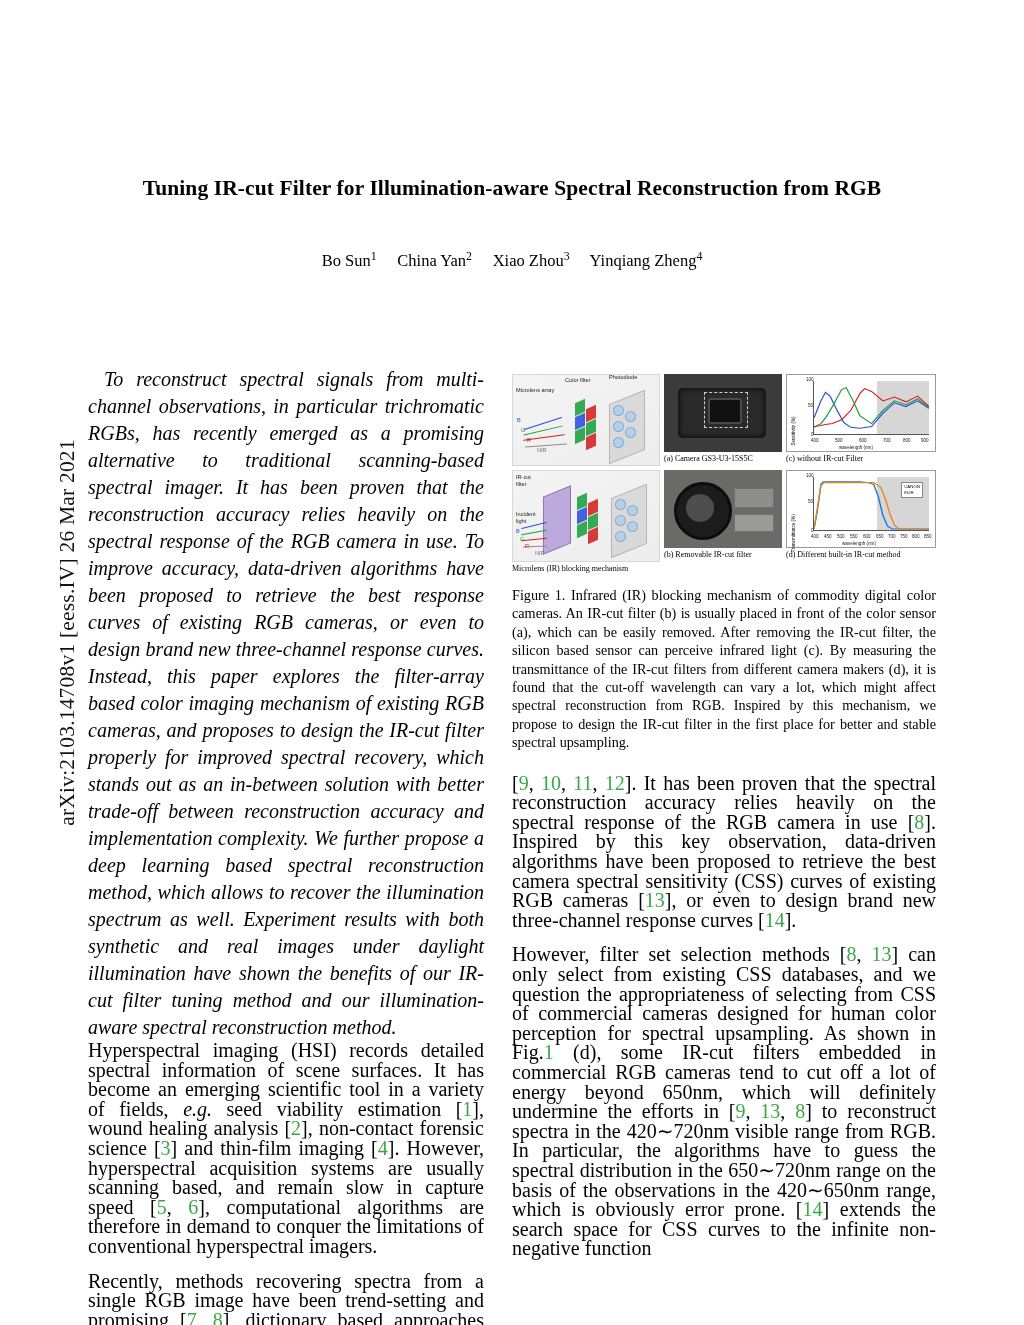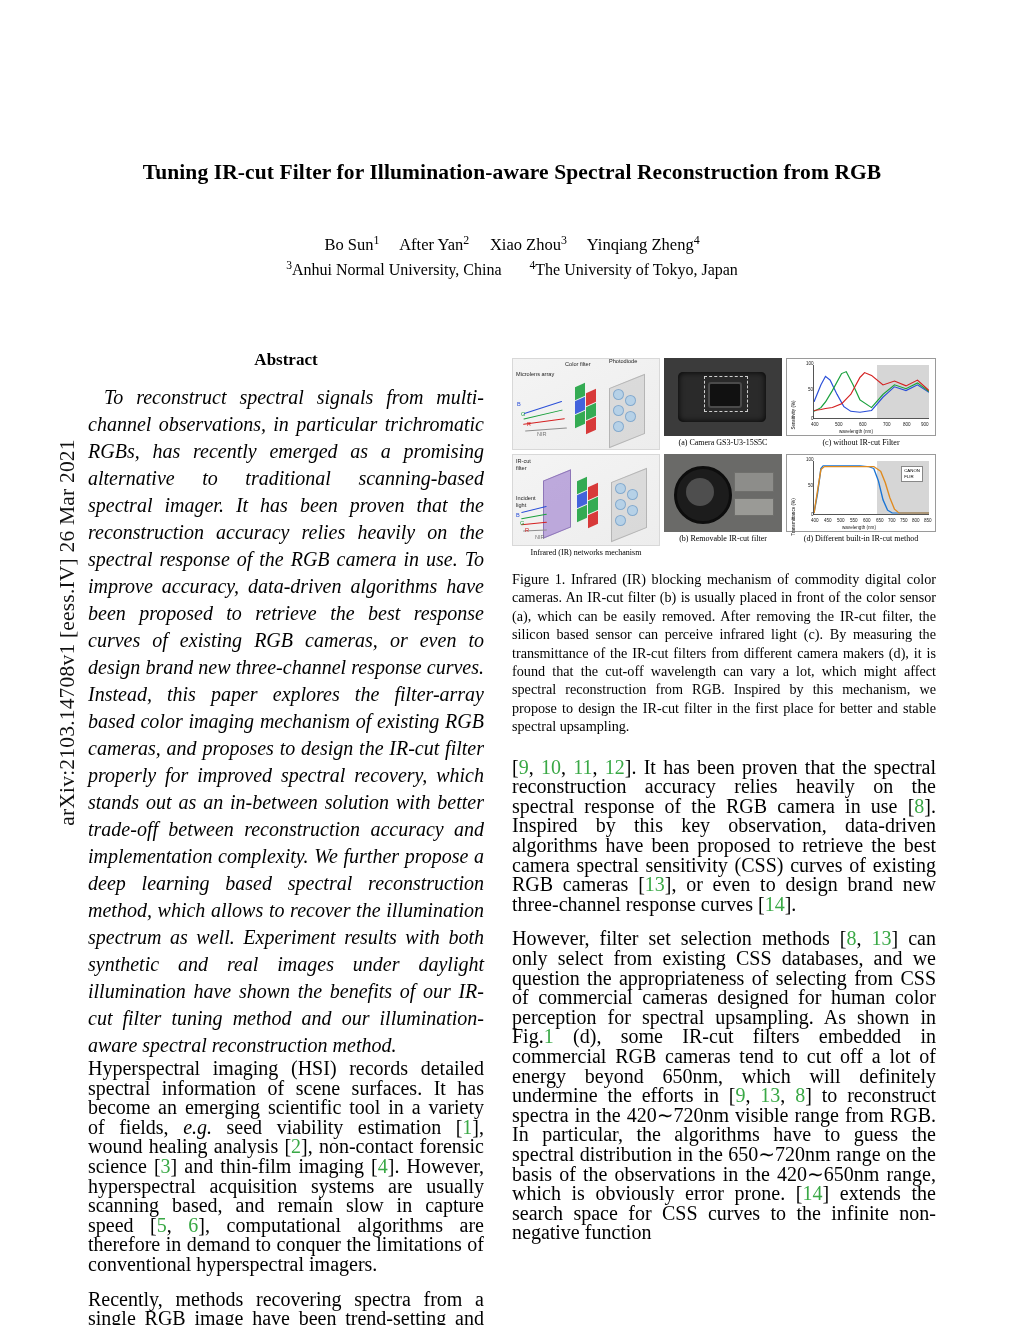--- a/index.html
+++ b/index.html
@@ -28,21 +28,21 @@
     font-size: 21.5px;
     letter-spacing: 0.2px;
     color: #111;
     text-align: center;
     white-space: nowrap;
   }
 
   .page {
     position: absolute;
     left: 88px;
-    top: 0;
+    top: 16px;
     width: 848px;
     height: 946px;
   }
 
   .title {
     position: absolute;
     left: 0;
     top: 160px;
     width: 848px;
     text-align: center;
@@ -142,21 +142,20 @@
   }
   .plot-d {
     left: 274px; top: 104px; width: 150px; height: 78px;
     background: #ffffff; border: 1px solid #9a9a9a;
   }
   .cap-sm {
     position: absolute;
     font-size: 8px;
     font-family: "Liberation Serif", serif;
     color: #000;
-    text-align: center;
   }
 
   
   .dg-label { position: absolute; font-size: 5.6px; color: #222; font-family: "Liberation Sans", sans-serif; }
   .ray { position: absolute; height: 1.2px; border-radius: 1px; }
   .cfa-cell { position: absolute; width: 10px; height: 13px; opacity: .88; }
   .lens { position: absolute; width: 9px; height: 9px; border-radius: 50%; background: rgba(170,205,235,.75); border: 1px solid rgba(120,160,200,.8); }
   .sensor-block { position: absolute; background: rgba(200,200,200,.55); border: 1px solid #b5b5b5; }
   .ir-filter-plate { position: absolute; background: rgba(168,140,210,.72); border: 1px solid #8e76b8; transform: skewY(-22deg); }
 
@@ -190,32 +189,27 @@
 
 <div class="arxiv-stamp">arXiv:2103.14708v1  [eess.IV]  26 Mar 2021</div>
 
 <div class="page">
 
   <div class="title">Tuning IR-cut Filter for Illumination-aware Spectral Reconstruction from RGB</div>
 
   <div class="authors">
     <div class="line1">
       <span>Bo Sun</span><sup>1</sup>&nbsp;&nbsp;&nbsp;&nbsp;
-      <span>After Yan</span><sup>2</sup>&nbsp;&nbsp;&nbsp;&nbsp;
+      <span>China Yan</span><sup>2</sup>&nbsp;&nbsp;&nbsp;&nbsp;
       <span>Xiao Zhou</span><sup>3</sup>&nbsp;&nbsp;&nbsp;&nbsp;
       <span>Yinqiang Zheng</span><sup>4</sup>
     </div>
-    <div class="line3">
-      <sup>3</sup><span>Anhui Normal University, China</span>&nbsp;&nbsp;&nbsp;&nbsp;&nbsp;&nbsp;
-      <sup>4</sup><span>The University of Tokyo, Japan</span>
-    </div>
   </div>
 
   <div class="col-left">
-    <div class="section-head">Abstract</div>
     <div class="abstract">
       <p><span class="indent"></span><span>To reconstruct spectral signals from multi-channel observations, in particular trichromatic RGBs, has recently emerged as a promising alternative to traditional scanning-based spectral imager. It has been proven that the reconstruction accuracy relies heavily on the spectral response of the RGB camera in use. To improve accuracy, data-driven algorithms have been proposed to retrieve the best response curves of existing RGB cameras, or even to design brand new three-channel response curves. Instead, this paper explores the filter-array based color imaging mechanism of existing RGB cameras, and proposes to design the IR-cut filter properly for improved spectral recovery, which stands out as an in-between solution with better trade-off between reconstruction accuracy and implementation complexity. We further propose a deep learning based spectral reconstruction method, which allows to recover the illumination spectrum as well. Experiment results with both synthetic and real images under daylight illumination have shown the benefits of our IR-cut filter tuning method and our illumination-aware spectral reconstruction method.</span></p>
     </div>
 
 
     <p class="body-p">
       Hyperspectral imaging (HSI) records detailed spectral information of scene surfaces. It has become an emerging scientific tool in a variety of fields, <i>e.g.</i> seed viability estimation [<span class="ref">1</span>], wound healing analysis [<span class="ref">2</span>], non-contact forensic science [<span class="ref">3</span>] and thin-film imaging [<span class="ref">4</span>]. However, hyperspectral acquisition systems are usually scanning based, and remain slow in capture speed [<span class="ref">5</span>, <span class="ref">6</span>], computational algorithms are therefore in demand to conquer the limitations of conventional hyperspectral imagers.
     </p>
 
     <p class="body-p">
@@ -281,21 +275,21 @@
         <div class="cfa-cell" style="left:75px; top:58px; background:#d42020; transform:skewY(-24deg);"></div>
 
         <div class="sensor-block" style="left:98px; top:20px; width:34px; height:58px; transform:skewY(-22deg);"></div>
         <div class="lens" style="left:102px; top:28px;"></div>
         <div class="lens" style="left:114px; top:34px;"></div>
         <div class="lens" style="left:102px; top:44px;"></div>
         <div class="lens" style="left:114px; top:50px;"></div>
         <div class="lens" style="left:102px; top:60px;"></div>
       </div>
 
-      <div class="cap-sm" style="left:0; top:198px; width:148px;">Infrared (IR) networks mechanism</div>
+      <div class="cap-sm" style="left:0; top:198px; width:148px;">Microlens (IR) blocking mechanism</div>
 
       <div class="fig-panel photo-a">
         <div class="cam-body"></div>
         <div class="cam-lensmount"></div>
         <div class="cam-dash"></div>
       </div>
       <div class="cap-sm" style="left:152px; top:88px; width:118px;">(a) Camera GS3-U3-15S5C</div>
 
       <div class="fig-panel photo-b">
         <div class="ring"></div>

